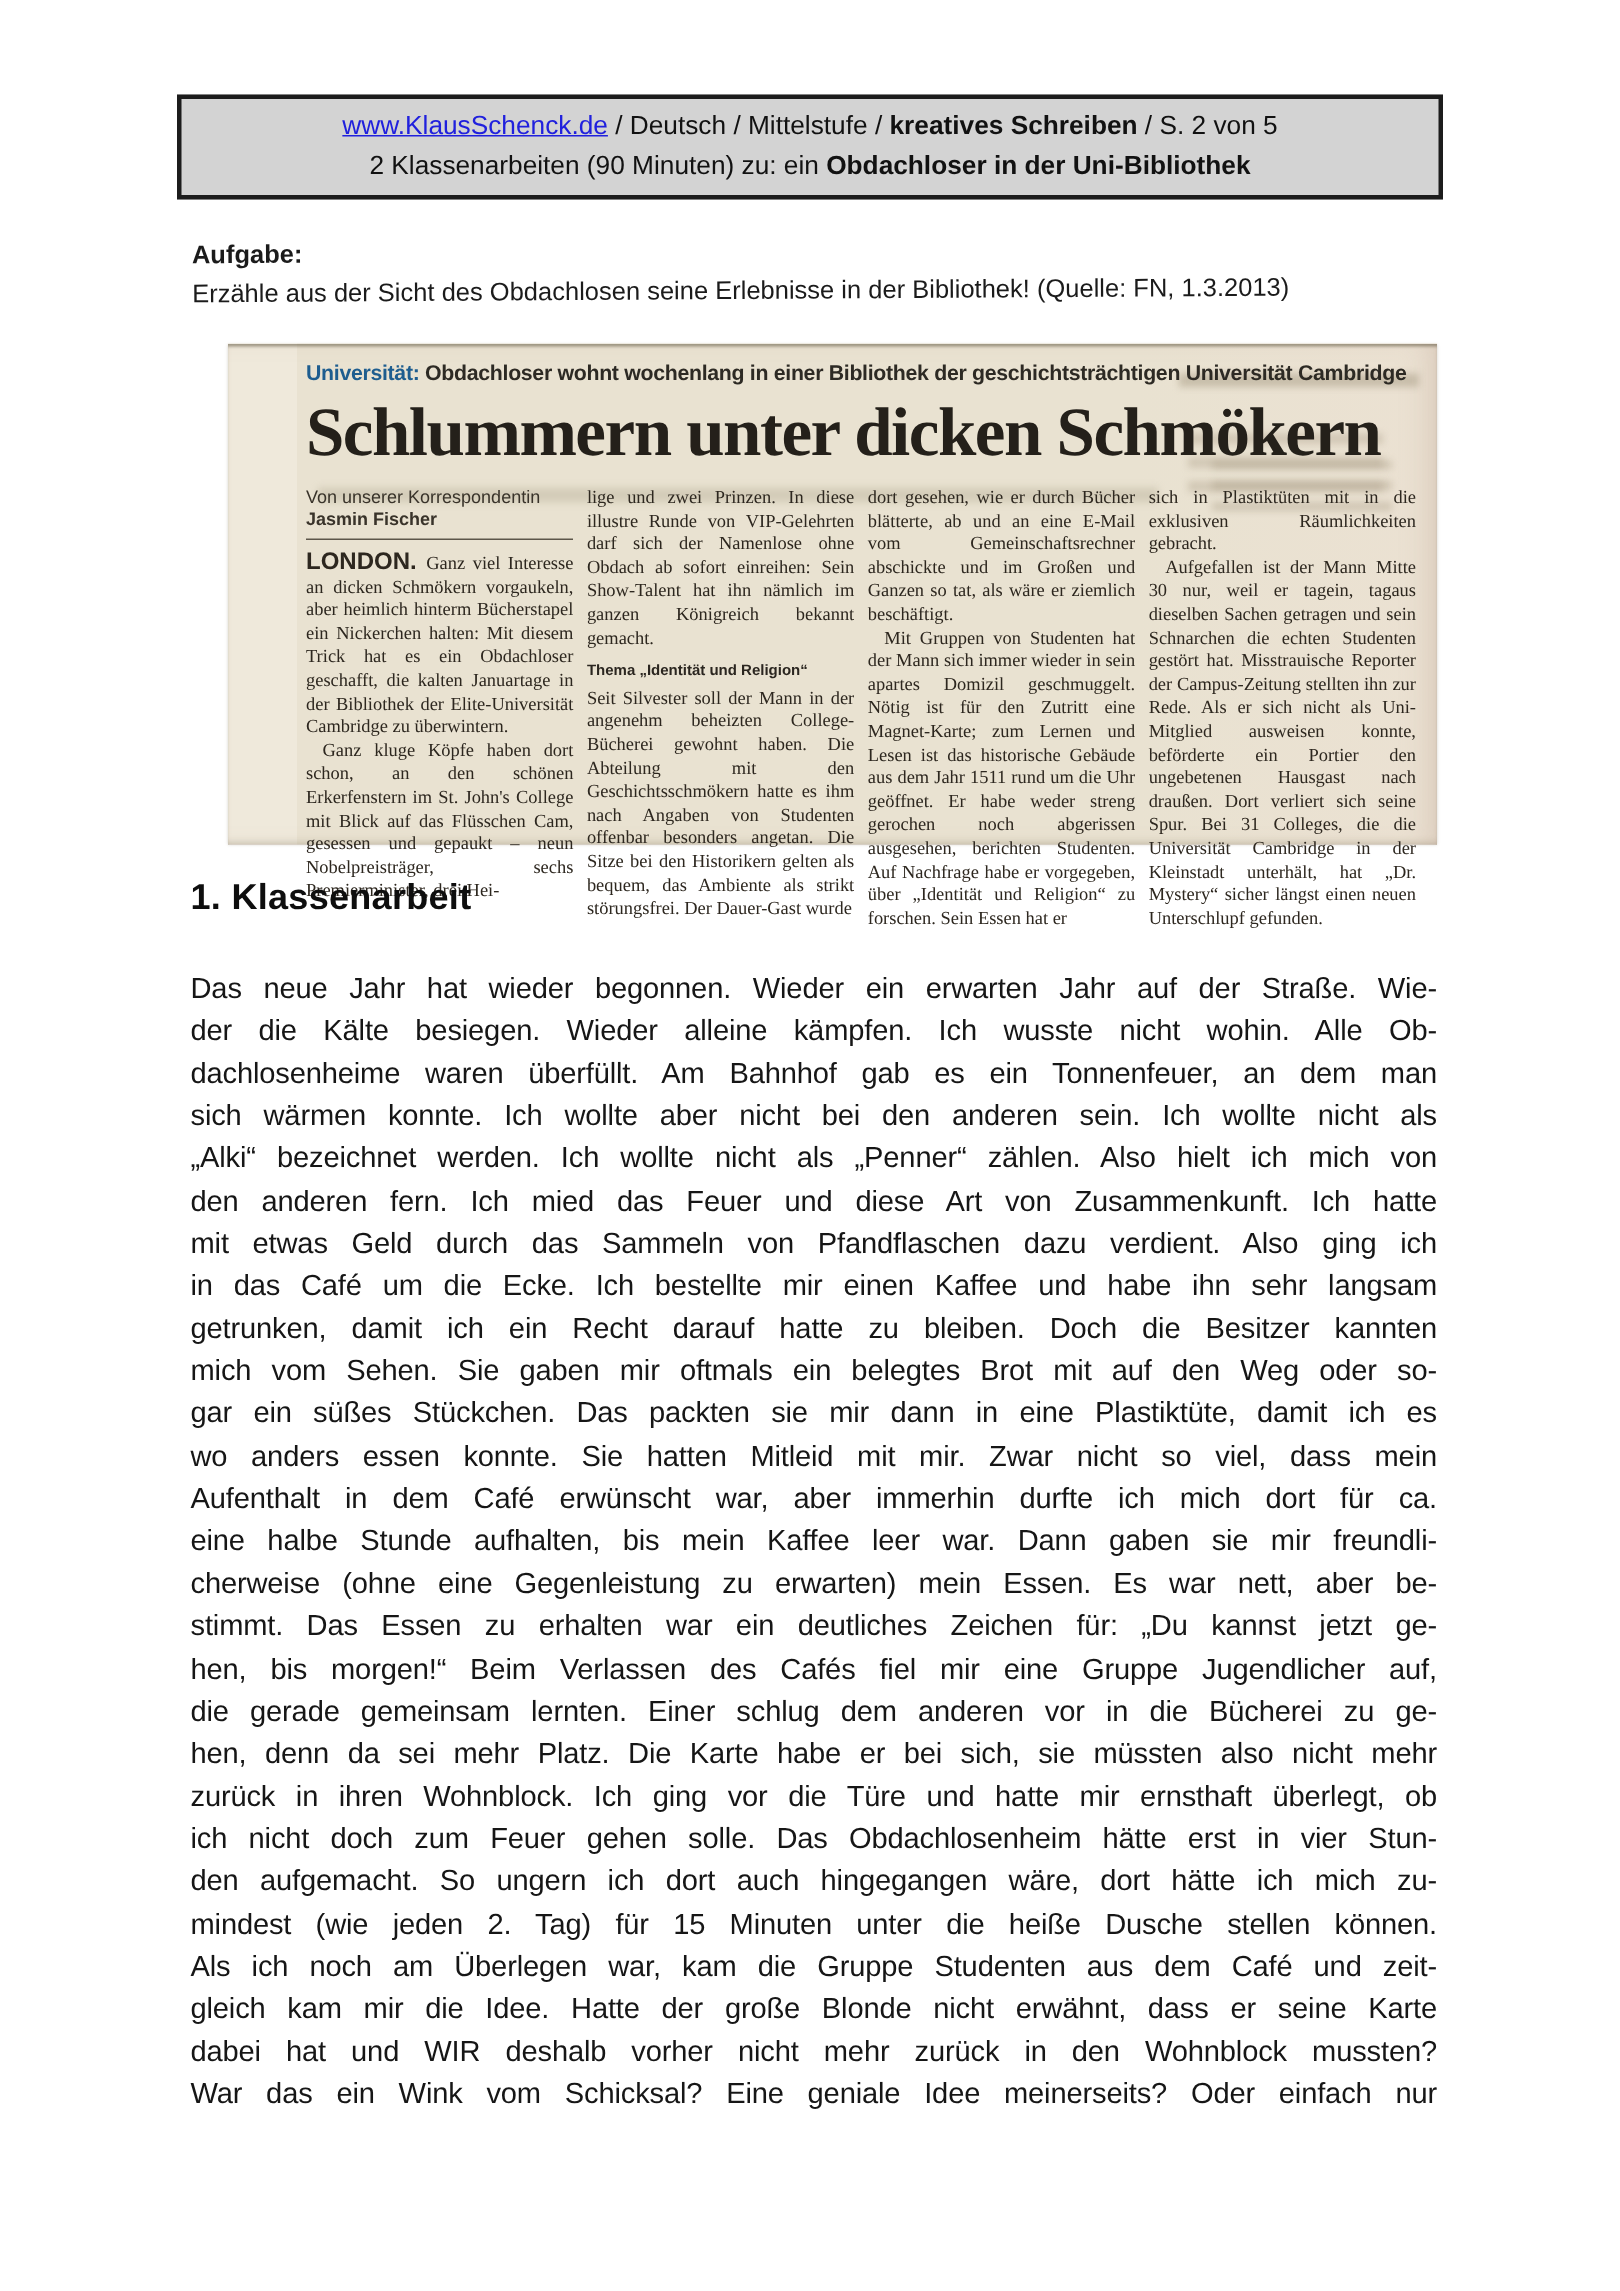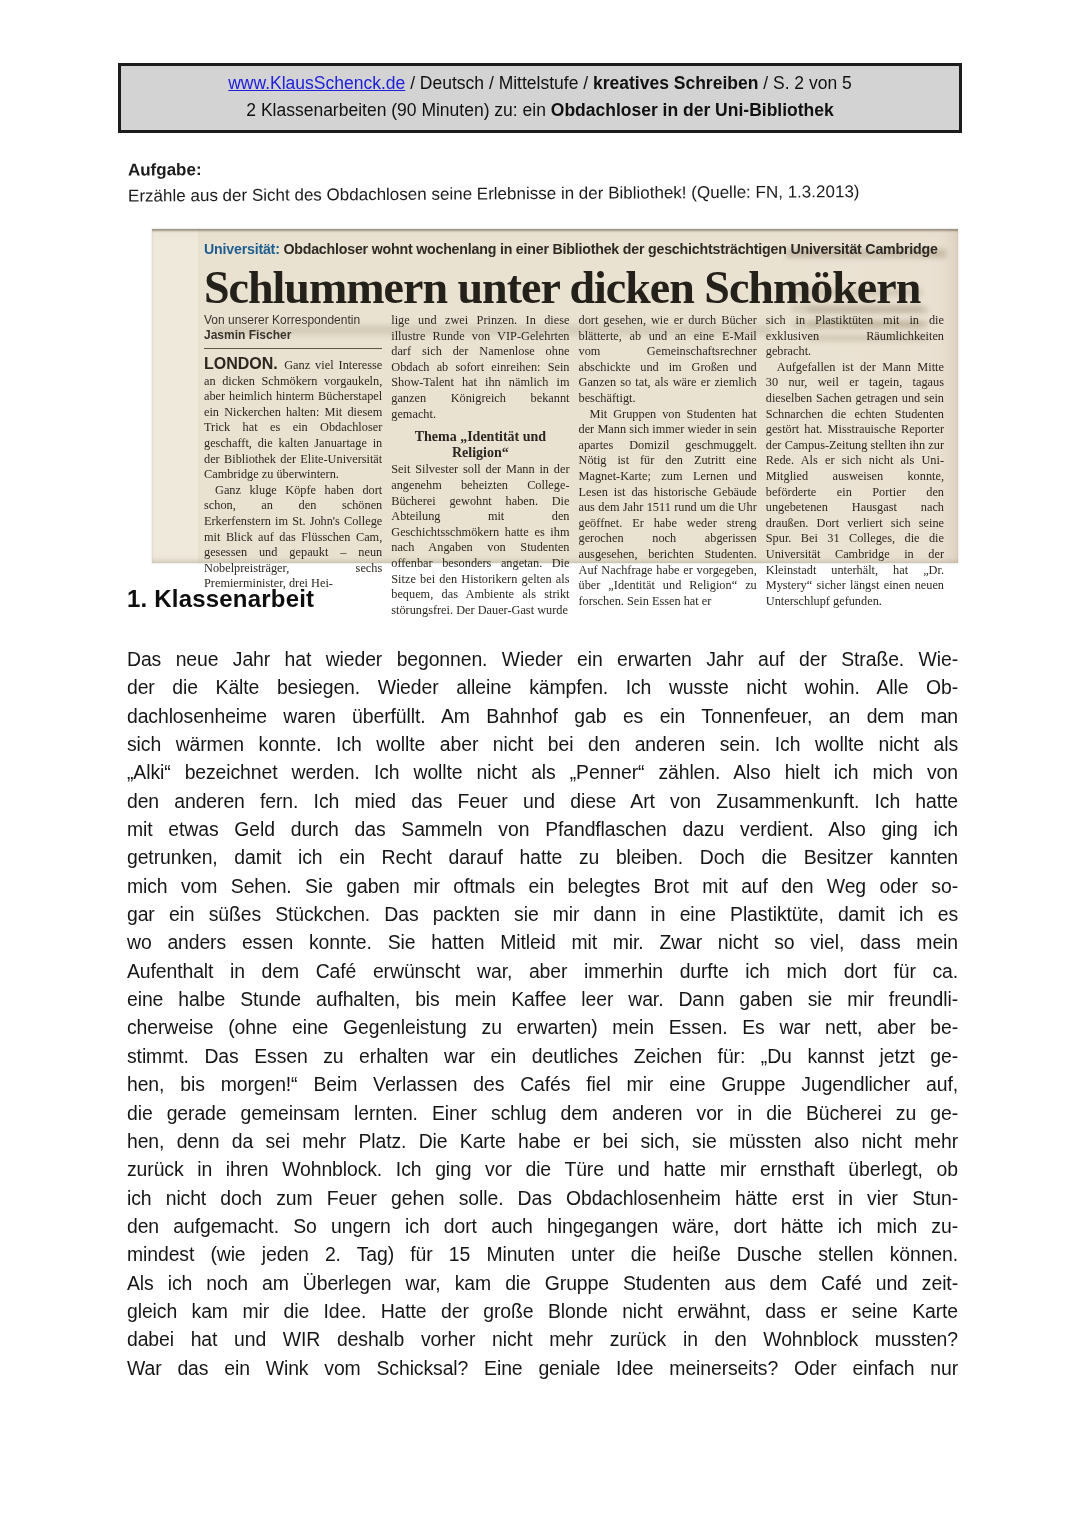--- a/index.html
+++ b/index.html
@@ -27,31 +27,31 @@
   .g2{top:78px;right:30px;width:120px;height:34px;
       background:repeating-linear-gradient(180deg,rgba(170,158,134,.4) 0 6px,transparent 6px 14px);}
   .g3{top:96px;left:60px;width:560px;height:10px;background:rgba(176,165,140,.35);}
   .g4{top:60px;left:640px;width:130px;height:40px;
       background:repeating-linear-gradient(180deg,rgba(165,152,128,.35) 0 7px,transparent 7px 16px);}
   .clip-inner{position:absolute;left:52px;top:11px;right:14px;bottom:8px;}
   .kicker{font-size:14.2px;font-weight:bold;letter-spacing:-.2px;color:#2d2a24;line-height:18px;}
   .kicker-label{color:#1e5d8f;}
   .headline{margin:5px 0 0 0;font-family:"Liberation Serif","DejaVu Serif",serif;font-weight:bold;
     font-size:46px;line-height:50px;letter-spacing:-1px;color:#24201a;}
-  .columns{display:flex;gap:9px;}
+  .columns{display:flex;gap:9px;margin-top:11px;}
   .col{flex:1 1 0;font-family:"Liberation Serif","DejaVu Serif",serif;font-size:12.3px;
     line-height:15.6px;text-align:justify;color:#2d271f;hyphens:manual;}
   .byline{font-family:"Liberation Sans",sans-serif;font-size:12px;line-height:15px;color:#39332a;
     border-bottom:1.5px solid #5d564a;padding-bottom:5px;margin-bottom:7px;}
   .byname{font-weight:bold;}
   .apara{margin:0;}
   .apara.indent{text-indent:11px;}
   .lead{font-family:"Liberation Sans",sans-serif;font-weight:bold;font-size:16px;}
-  .subhead{font-family:Liberation Serif, serif;font-weight:bold;font-size:14px;
-    margin:7px 0 2px;text-align:center;color:#2b2620;}
+  .subhead{font-family:Liberation Sans, sans-serif;font-weight:bold;font-size:10px;
+    margin:7px 0 2px;text-align:left;color:#2b2620;}
 
   
   .essay-heading{position:absolute;left:127px;top:585px;margin:0;font-size:24px;font-weight:bold;
     letter-spacing:.2px;color:#0e0e0e;}
   .essay-body{position:absolute;left:127px;top:645px;width:831px;color:#161616;}
   .eline{font-size:19.4px;line-height:28.35px;white-space:nowrap;text-align:justify;
     text-align-last:justify;letter-spacing:-0.1px;}
 </style>
 </head>
 <body>
@@ -104,20 +104,21 @@
 
   <h2 class="essay-heading">1. Klassenarbeit</h2>
   <div class="essay-body" id="essay-body">
       <div class="eline">Das neue Jahr hat wieder begonnen. Wieder ein erwarten Jahr auf der Straße. Wie-</div>
       <div class="eline">der die Kälte besiegen. Wieder alleine kämpfen. Ich wusste nicht wohin. Alle Ob-</div>
       <div class="eline">dachlosenheime waren überfüllt. Am Bahnhof gab es ein Tonnenfeuer, an dem man</div>
       <div class="eline">sich wärmen konnte. Ich wollte aber nicht bei den anderen sein. Ich wollte nicht als</div>
       <div class="eline">„Alki“ bezeichnet werden. Ich wollte nicht als „Penner“ zählen. Also hielt ich mich von</div>
       <div class="eline">den anderen fern. Ich mied das Feuer und diese Art von Zusammenkunft. Ich hatte</div>
       <div class="eline">mit etwas Geld durch das Sammeln von Pfandflaschen dazu verdient. Also ging ich</div>
+      <div class="eline">in das Café um die Ecke. Ich bestellte mir einen Kaffee und habe ihn sehr langsam</div>
       <div class="eline">getrunken, damit ich ein Recht darauf hatte zu bleiben. Doch die Besitzer kannten</div>
       <div class="eline">mich vom Sehen. Sie gaben mir oftmals ein belegtes Brot mit auf den Weg oder so-</div>
       <div class="eline">gar ein süßes Stückchen. Das packten sie mir dann in eine Plastiktüte, damit ich es</div>
       <div class="eline">wo anders essen konnte. Sie hatten Mitleid mit mir. Zwar nicht so viel, dass mein</div>
       <div class="eline">Aufenthalt in dem Café erwünscht war, aber immerhin durfte ich mich dort für ca.</div>
       <div class="eline">eine halbe Stunde aufhalten, bis mein Kaffee leer war. Dann gaben sie mir freundli-</div>
       <div class="eline">cherweise (ohne eine Gegenleistung zu erwarten) mein Essen. Es war nett, aber be-</div>
       <div class="eline">stimmt. Das Essen zu erhalten war ein deutliches Zeichen für: „Du kannst jetzt ge-</div>
       <div class="eline">hen, bis morgen!“ Beim Verlassen des Cafés fiel mir eine Gruppe Jugendlicher auf,</div>
       <div class="eline">die gerade gemeinsam lernten. Einer schlug dem anderen vor in die Bücherei zu ge-</div>

